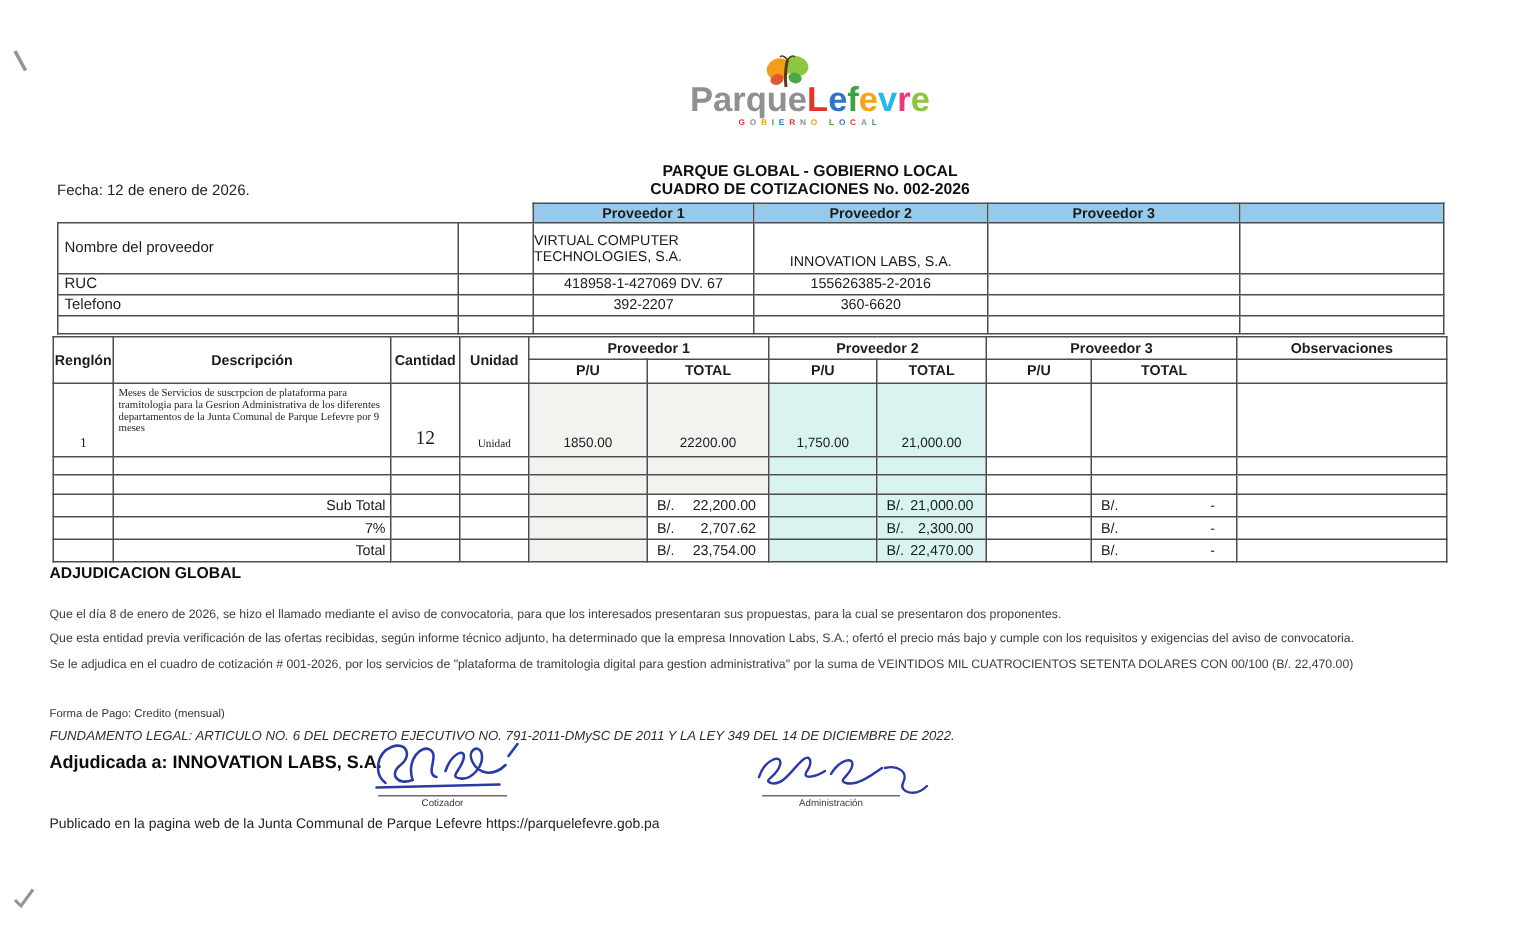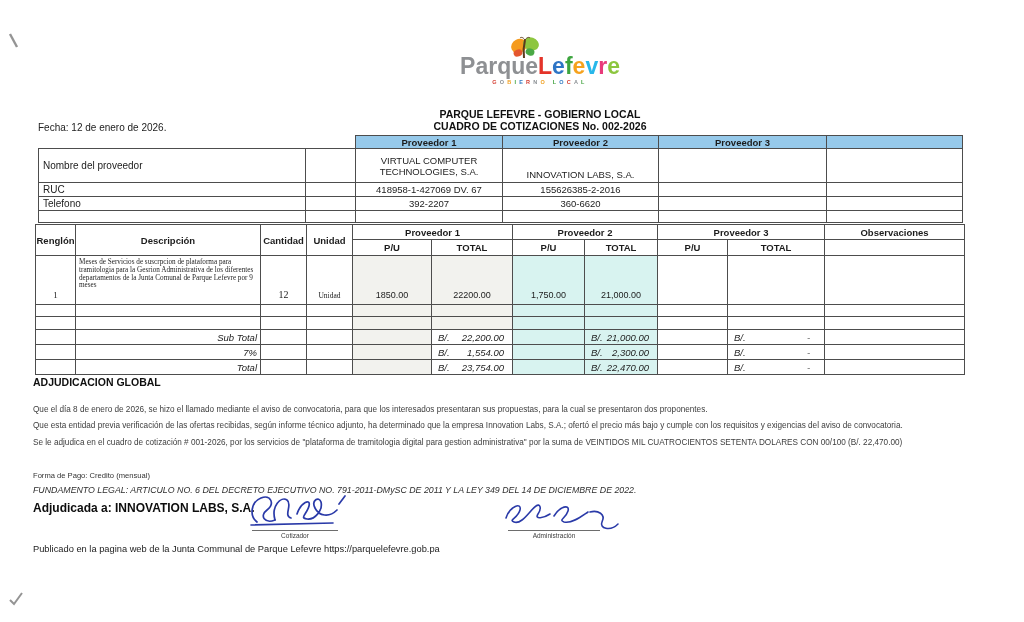--- a/index.html
+++ b/index.html
@@ -28,32 +28,32 @@
   .cyan  { background:#d8f3f0; }
   .gray  { background:#f2f2ee; }
   .lbl   { padding-left:4px; font-size:10px; vertical-align:middle; }
   .ctr   { text-align:center; vertical-align:middle; }
 
   #provider-table { left:38px; top:135px; width:924px; }
   #provider-table td { height:14px; }
   #provider-table tr.hdr td { height:13px; font-size:9.5px; }
   #provider-table tr.name td { height:34px; }
   #provider-table tr.trail td { height:12px; }
-  .pname { text-align:center; vertical-align:middle; font-size:9.5px; line-height:11px; }
+  .pname { text-align:left; vertical-align:middle; font-size:9.5px; line-height:11px; }
   .pname2 { text-align:center; vertical-align:bottom; font-size:9.5px; padding-bottom:2px; }
 
   #main-table { left:35px; top:224px; width:929px; }
   #main-table tr.ghdr td { height:15px; font-weight:bold; text-align:center; font-size:9.5px; }
   #main-table td.obs-hdr { font-weight:normal; }
   #main-table tr.chdr td { height:16px; font-weight:bold; text-align:center; font-size:9.5px; vertical-align:middle; }
   #main-table td.span2 { vertical-align:middle; text-align:center; font-weight:bold; font-size:10px; }
   #main-table tr.item td { height:49px; }
   #main-table tr.e1 td { height:12px; }
   #main-table tr.e2 td { height:13px; }
-  #main-table tr.trow td { height:15px;font-style:italic; }
+  #main-table tr.trow td { height:15px; }
   .desc { font-family:"Liberation Serif", serif; font-size:7.2px; line-height:7.8px;
           vertical-align:top; padding:3px 2px 0 3px; color:#262626; }
   .serif { font-family:"Liberation Serif", serif; }
   .val  { text-align:center; vertical-align:bottom; padding-bottom:4px; font-size:9px; }
   .money { display:flex; justify-content:space-between; padding:1px 8px 0 6px; font-size:9.5px; }
   .money-dash { display:flex; justify-content:space-between; padding:1px 14px 0 6px; font-size:9.5px; }
   .tlabel { text-align:right; padding-right:3px; vertical-align:middle; font-size:9.5px; }
 
   
   .h-adj { position:absolute; left:33px; top:376px; font-size:10.5px; font-weight:bold; color:#0f0f0f; }
@@ -88,21 +88,21 @@
       <ellipse cx="10" cy="17" rx="4.5" ry="3.5" fill="#e4572e" transform="rotate(-20 10 17)"></ellipse>
       <ellipse cx="22" cy="16" rx="4.5" ry="3.5" fill="#4aa845" transform="rotate(15 22 16)"></ellipse>
       <path d="M16,22 C15,14 16,8 17,4" stroke="#5a3b1e" stroke-width="2" fill="none"></path>
       <path d="M17,4 C15,1 13,1 12,2 M17,4 C19,1 21,1 22,2" stroke="#5a3b1e" stroke-width="1" fill="none"></path>
     </svg>
     <div class="brand-line"><span class="brand-gray">Parque</span><span class="brand-colored"><span style="color: rgb(228, 52, 42);">L</span><span style="color: rgb(46, 117, 198);">e</span><span style="color: rgb(61, 165, 63);">f</span><span style="color: rgb(246, 162, 29);">e</span><span style="color: rgb(40, 183, 234);">v</span><span style="color: rgb(232, 58, 122);">r</span><span style="color: rgb(140, 198, 62);">e</span></span></div>
     <div class="tagline"><span style="color: rgb(212, 59, 47);">G</span><span style="color: rgb(138, 143, 147);">O</span><span style="color: rgb(240, 159, 31);">B</span><span style="color: rgb(63, 162, 61);">I</span><span style="color: rgb(47, 122, 194);">E</span><span style="color: rgb(212, 59, 47);">R</span><span style="color: rgb(138, 143, 147);">N</span><span style="color: rgb(240, 159, 31);">O</span><span style="color: rgb(0, 0, 0);">&nbsp;</span><span style="color: rgb(63, 162, 61);">L</span><span style="color: rgb(47, 122, 194);">O</span><span style="color: rgb(212, 59, 47);">C</span><span style="color: rgb(138, 143, 147);">A</span><span style="color: rgb(63, 162, 61);">L</span></div>
   </div>
 
   <div class="titles">
-    <div class="title-line">PARQUE LEFEVRE - GOBIERNO LOCAL</div>
+    <div class="title-line">PARQUE GLOBAL - GOBIERNO LOCAL</div>
     <div class="title-line">CUADRO DE COTIZACIONES No. 002-2026</div>
   </div>
 
   <div class="fecha">Fecha: 12 de enero de 2026.</div>
 
   <table id="provider-table">
     <colgroup>
       <col style="width:267px">
         <col style="width:50px">
         <col style="width:147px">
@@ -184,21 +184,21 @@
       <td>TOTAL</td>
       <td>P/U</td>
       <td>TOTAL</td>
       <td>P/U</td>
       <td>TOTAL</td>
       <td></td>
     </tr>
     <tr class="item">
       <td class="val serif">1</td>
       <td class="desc">Meses de Servicios de suscrpcion de plataforma para tramitologia para la Gesrion Administrativa de los diferentes departamentos de la Junta Comunal de Parque Lefevre por 9 meses</td>
-      <td class="val serif" style="font-size:10px">12</td>
+      <td class="val serif" style="font-size:13px">12</td>
       <td class="val serif" style="font-size:7.5px">Unidad</td>
       <td class="val gray">1850.00</td>
       <td class="val gray">22200.00</td>
       <td class="val cyan">1,750.00</td>
       <td class="val cyan">21,000.00</td>
       <td></td>
       <td></td>
       <td></td>
     </tr>
     <tr class="e1">
@@ -257,21 +257,21 @@
     </tr>
     <tr class="trow">
       <td></td>
       <td class="tlabel">7%</td>
       <td></td>
           <td></td>
       <td class="gray"></td>
       <td>
             <div class="money">
               <span>B/.</span>
-              <span>1,554.00</span>
+              <span>2,707.62</span>
             </div>
           </td>
       <td class="cyan"></td>
       <td class="cyan">
             <div class="money">
               <span>B/.</span>
               <span>2,300.00</span>
             </div>
           </td>
       <td></td>

